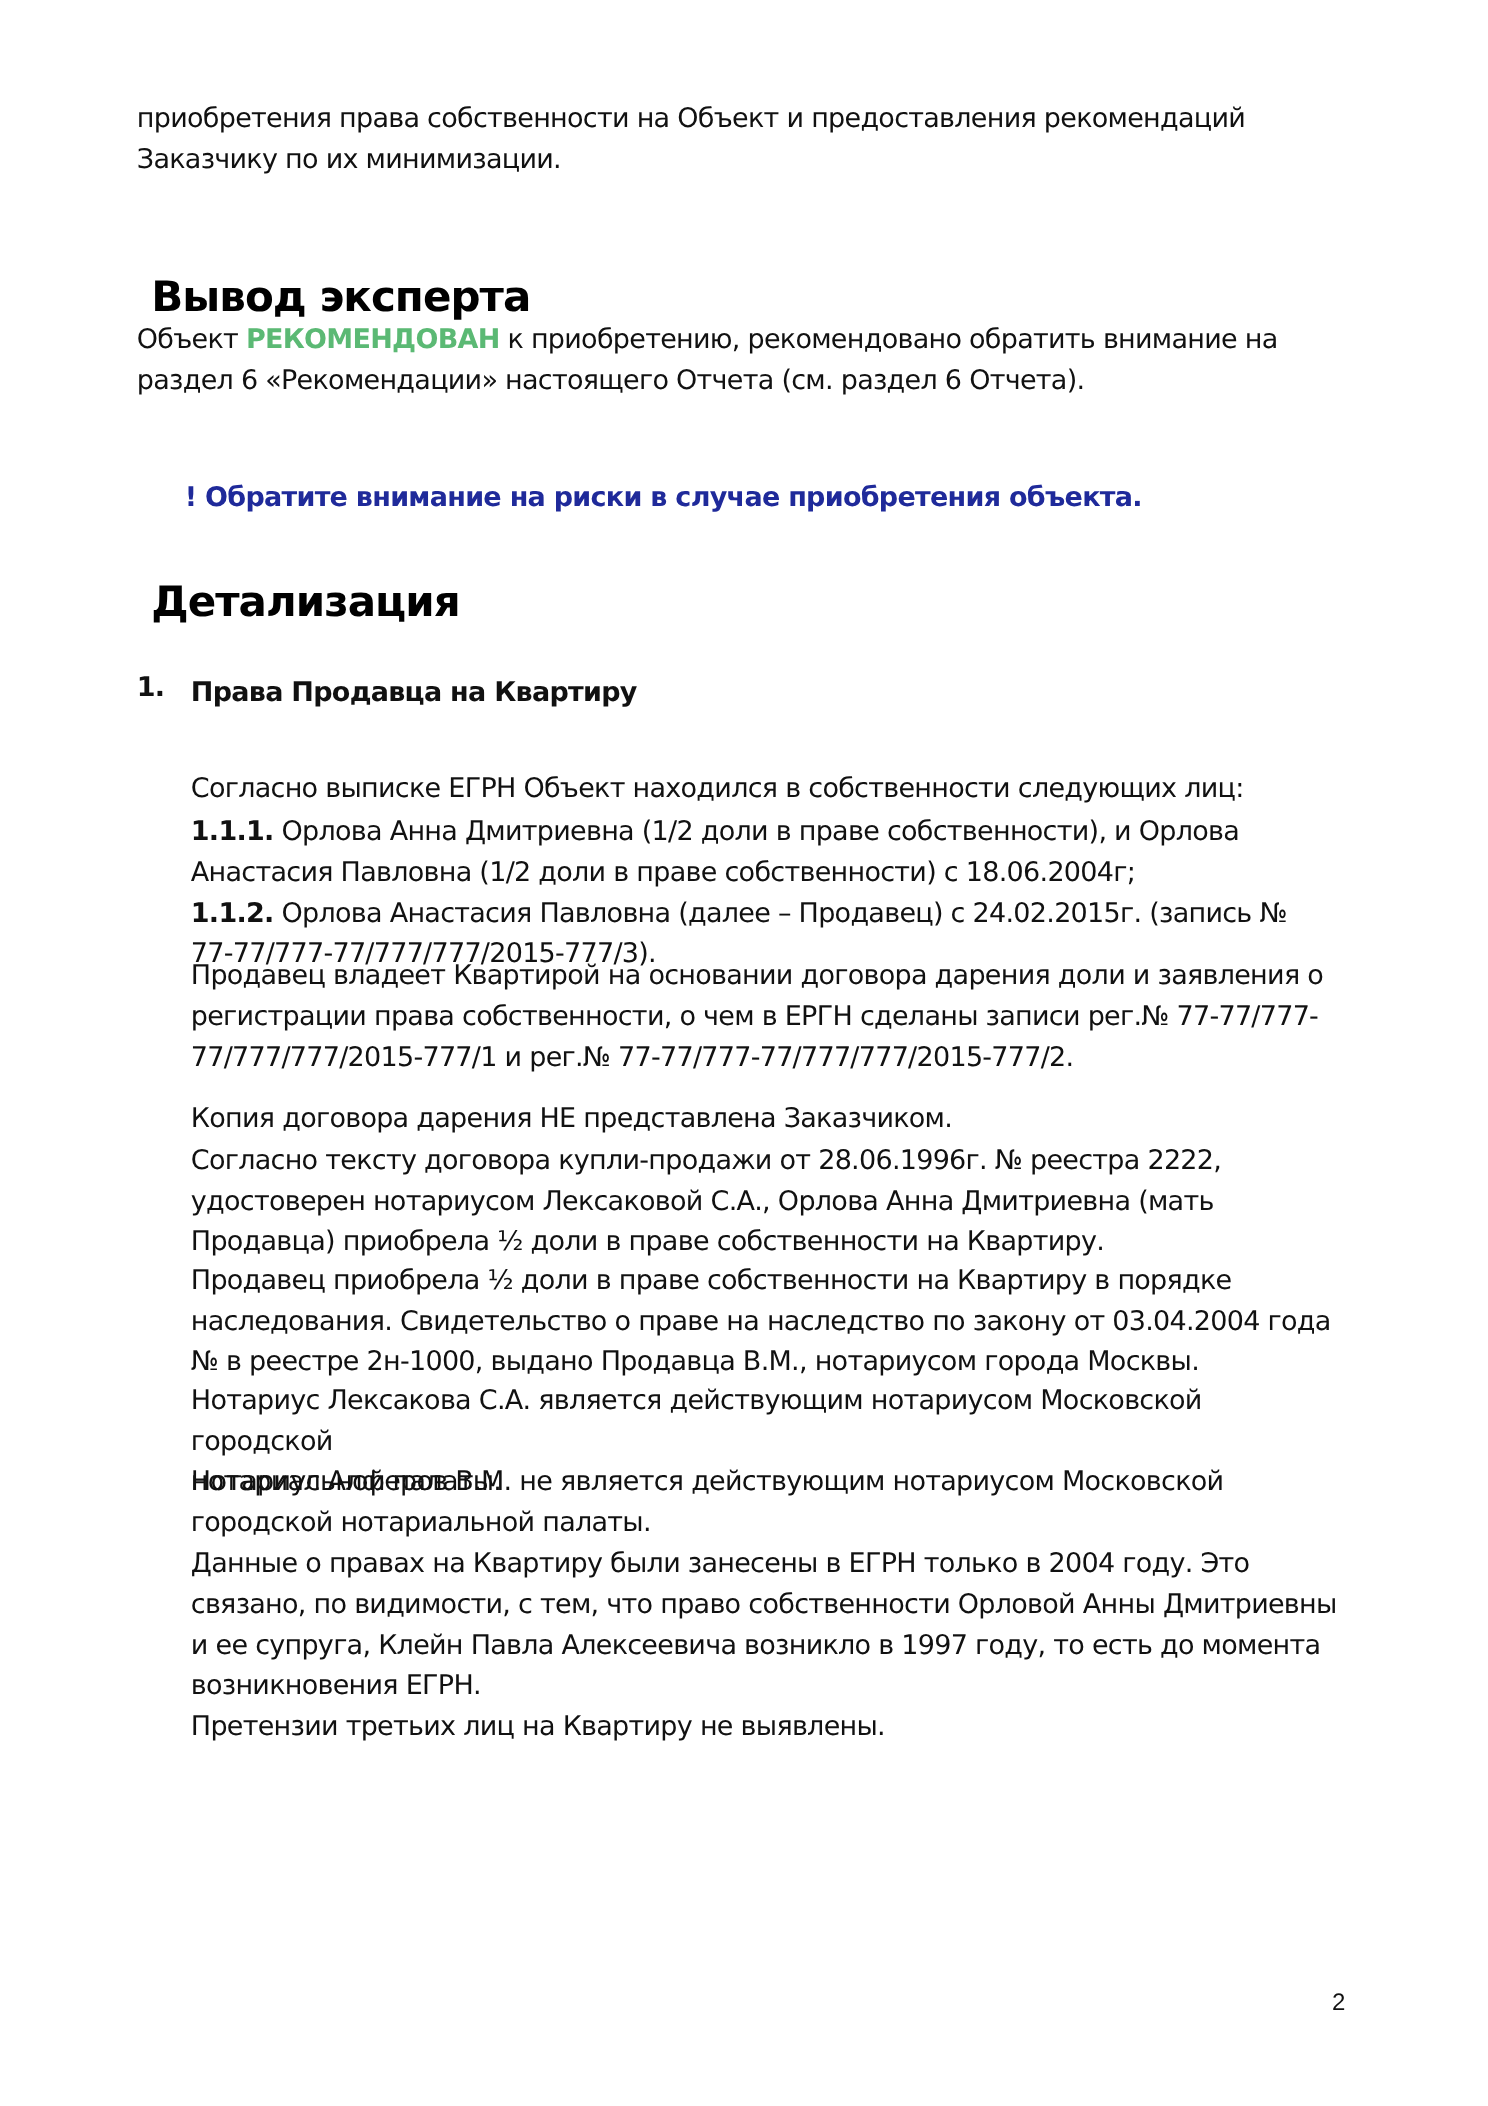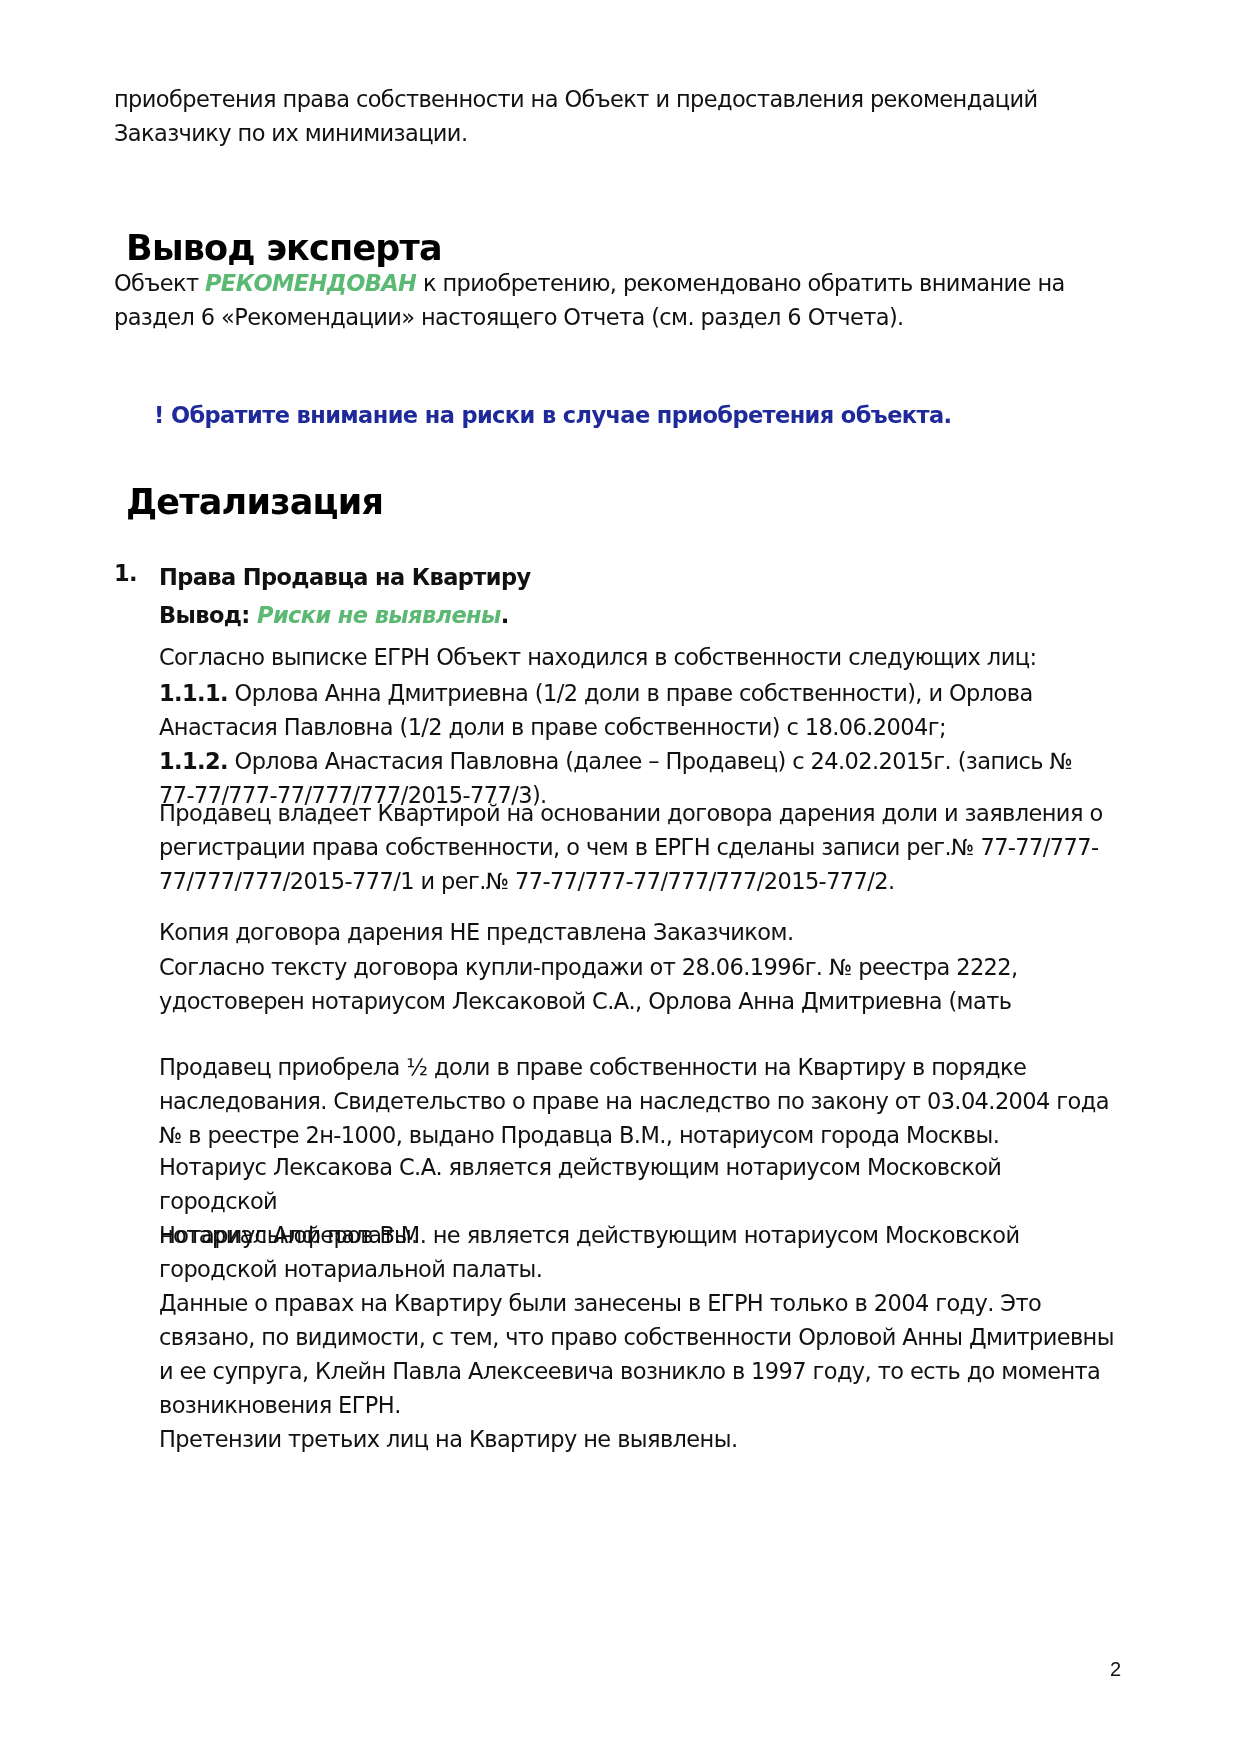--- a/index.html
+++ b/index.html
@@ -4,21 +4,21 @@
   <style>
     html, body { margin: 0; padding: 0; background: #ffffff; }
     body {
       width: 1240px; height: 1755px; position: relative; overflow: hidden;
       font-family: "DejaVu Sans", sans-serif; color: #111111;
     }
     .page { position: absolute; left: 0; top: 0; width: 1240px; height: 1548px; }
     .p { position: absolute; left: 114px; width: 1000px; font-size: 22.5px; line-height: 34px; letter-spacing: -0.6px; margin: 0; }
     .ind { left: 159px; width: 960px; }
     h2.h { position: absolute; left: 114px; margin: 12px; font-size: 35px; font-weight: bold; letter-spacing: -0.8px; color: #000; }
-    .green { color: #5bb974; font-weight: bold; font-style: italic; }
+    .green { color: #5bb974; font-weight: bold; }
     .blue { color: #1f2a9a; font-weight: bold; margin-left: 40px; }
     .b { font-weight: bold; }
     .num { position: absolute; left: 114px; font-size: 22.5px; font-weight: bold; letter-spacing: -0.6px; }
     .pagenum { position: absolute; left: 1110px; top: 1658px; font-size: 20px; font-family: "Liberation Sans", sans-serif; }
   </style>
 </head>
 <body>
 
 <div class="page">
 
@@ -34,23 +34,20 @@
     <span>раздел 6 «Рекомендации» настоящего Отчета (см. раздел 6 Отчета).</span>
   </p>
 
   <p class="p blue" style="top:398px">! Обратите внимание на риски в случае приобретения объекта.</p>
 
   <h2 class="h" style="top:470px">Детализация</h2>
 
   <span class="num" style="top:560px">1.</span>
   <p class="p ind b" style="top:560px">Права Продавца на Квартиру</p>
 
-  <p class="p ind" style="top:598px">
-    <span class="b">Вывод: </span><span class="green">Риски не выявлены</span><span class="b">.</span>
-  </p>
 
   <p class="p ind" style="top:640px">Согласно выписке ЕГРН Объект находился в собственности следующих лиц:</p>
 
   <p class="p ind" style="top:676px">
     <span class="b">1.1.1.</span><span> Орлова Анна Дмитриевна (1/2 доли в праве собственности), и Орлова</span><br>
     <span>Анастасия Павловна (1/2 доли в праве собственности) с 18.06.2004г;</span>
   </p>
 
   <p class="p ind" style="top:744px">
     <span class="b">1.1.2.</span><span> Орлова Анастасия Павловна  (далее – Продавец) с 24.02.2015г. (запись №</span><br>
@@ -61,20 +58,21 @@
     <span>Продавец владеет Квартирой на основании договора дарения доли и заявления о</span><br>
     <span>регистрации права собственности, о чем в ЕРГН сделаны записи рег.№ 77-77/777-</span><br>
     <span>77/777/777/2015-777/1 и рег.№ 77-77/777-77/777/777/2015-777/2.</span>
   </p>
 
   <p class="p ind" style="top:915px">Копия договора дарения НЕ представлена Заказчиком.</p>
 
   <p class="p ind" style="top:950px">
     <span>Согласно тексту договора купли-продажи от 28.06.1996г. № реестра 2222,</span><br>
     <span>удостоверен нотариусом Лексаковой С.А., Орлова Анна Дмитриевна (мать</span><br>
+    <span>Продавца) приобрела ½ доли в праве собственности на Квартиру.</span>
   </p>
 
   <p class="p ind" style="top:1050px">
     <span>Продавец приобрела ½ доли в праве собственности на Квартиру в порядке</span><br>
     <span>наследования. Свидетельство о праве на наследство по закону от 03.04.2004 года</span><br>
     <span>№ в реестре 2н-1000, выдано Продавца В.М., нотариусом города Москвы.</span>
   </p>
 
   <p class="p ind" style="top:1150px">
     <span>Нотариус Лексакова С.А. является действующим нотариусом Московской городской</span><br>

